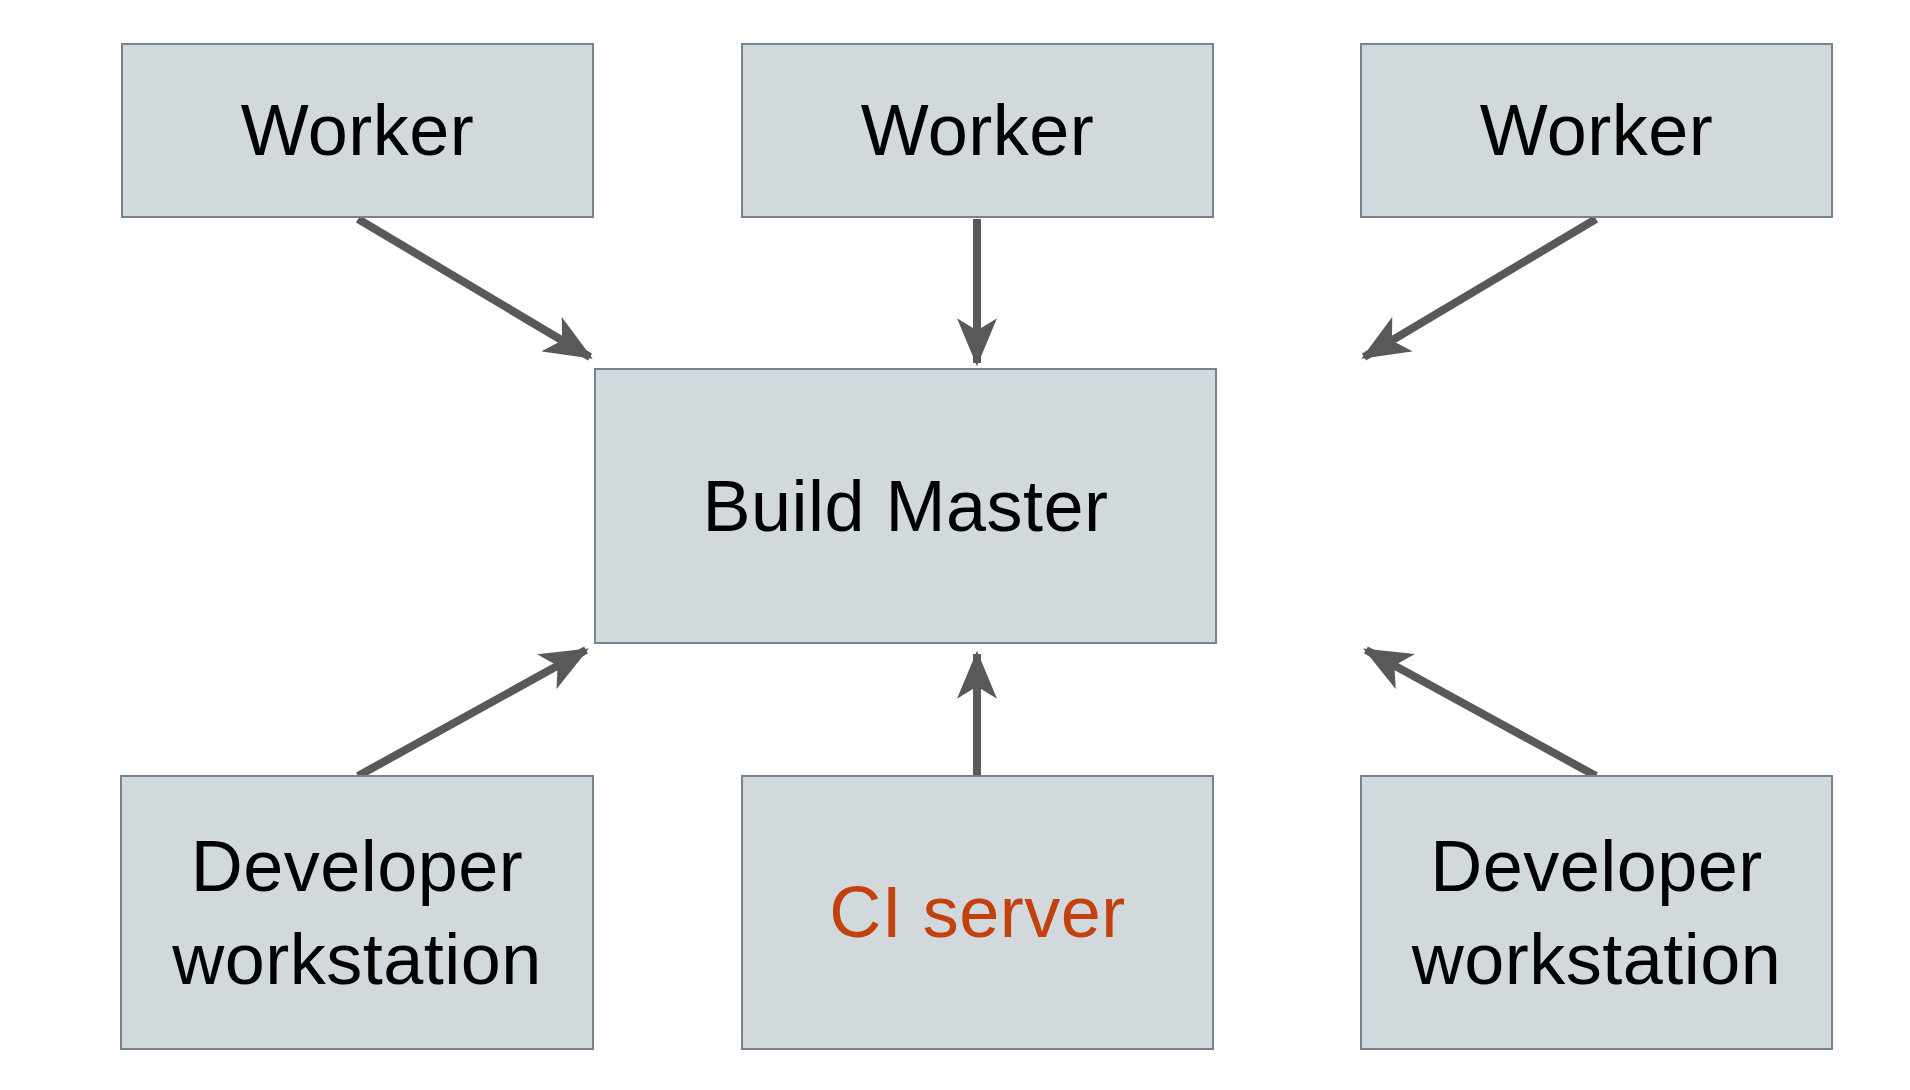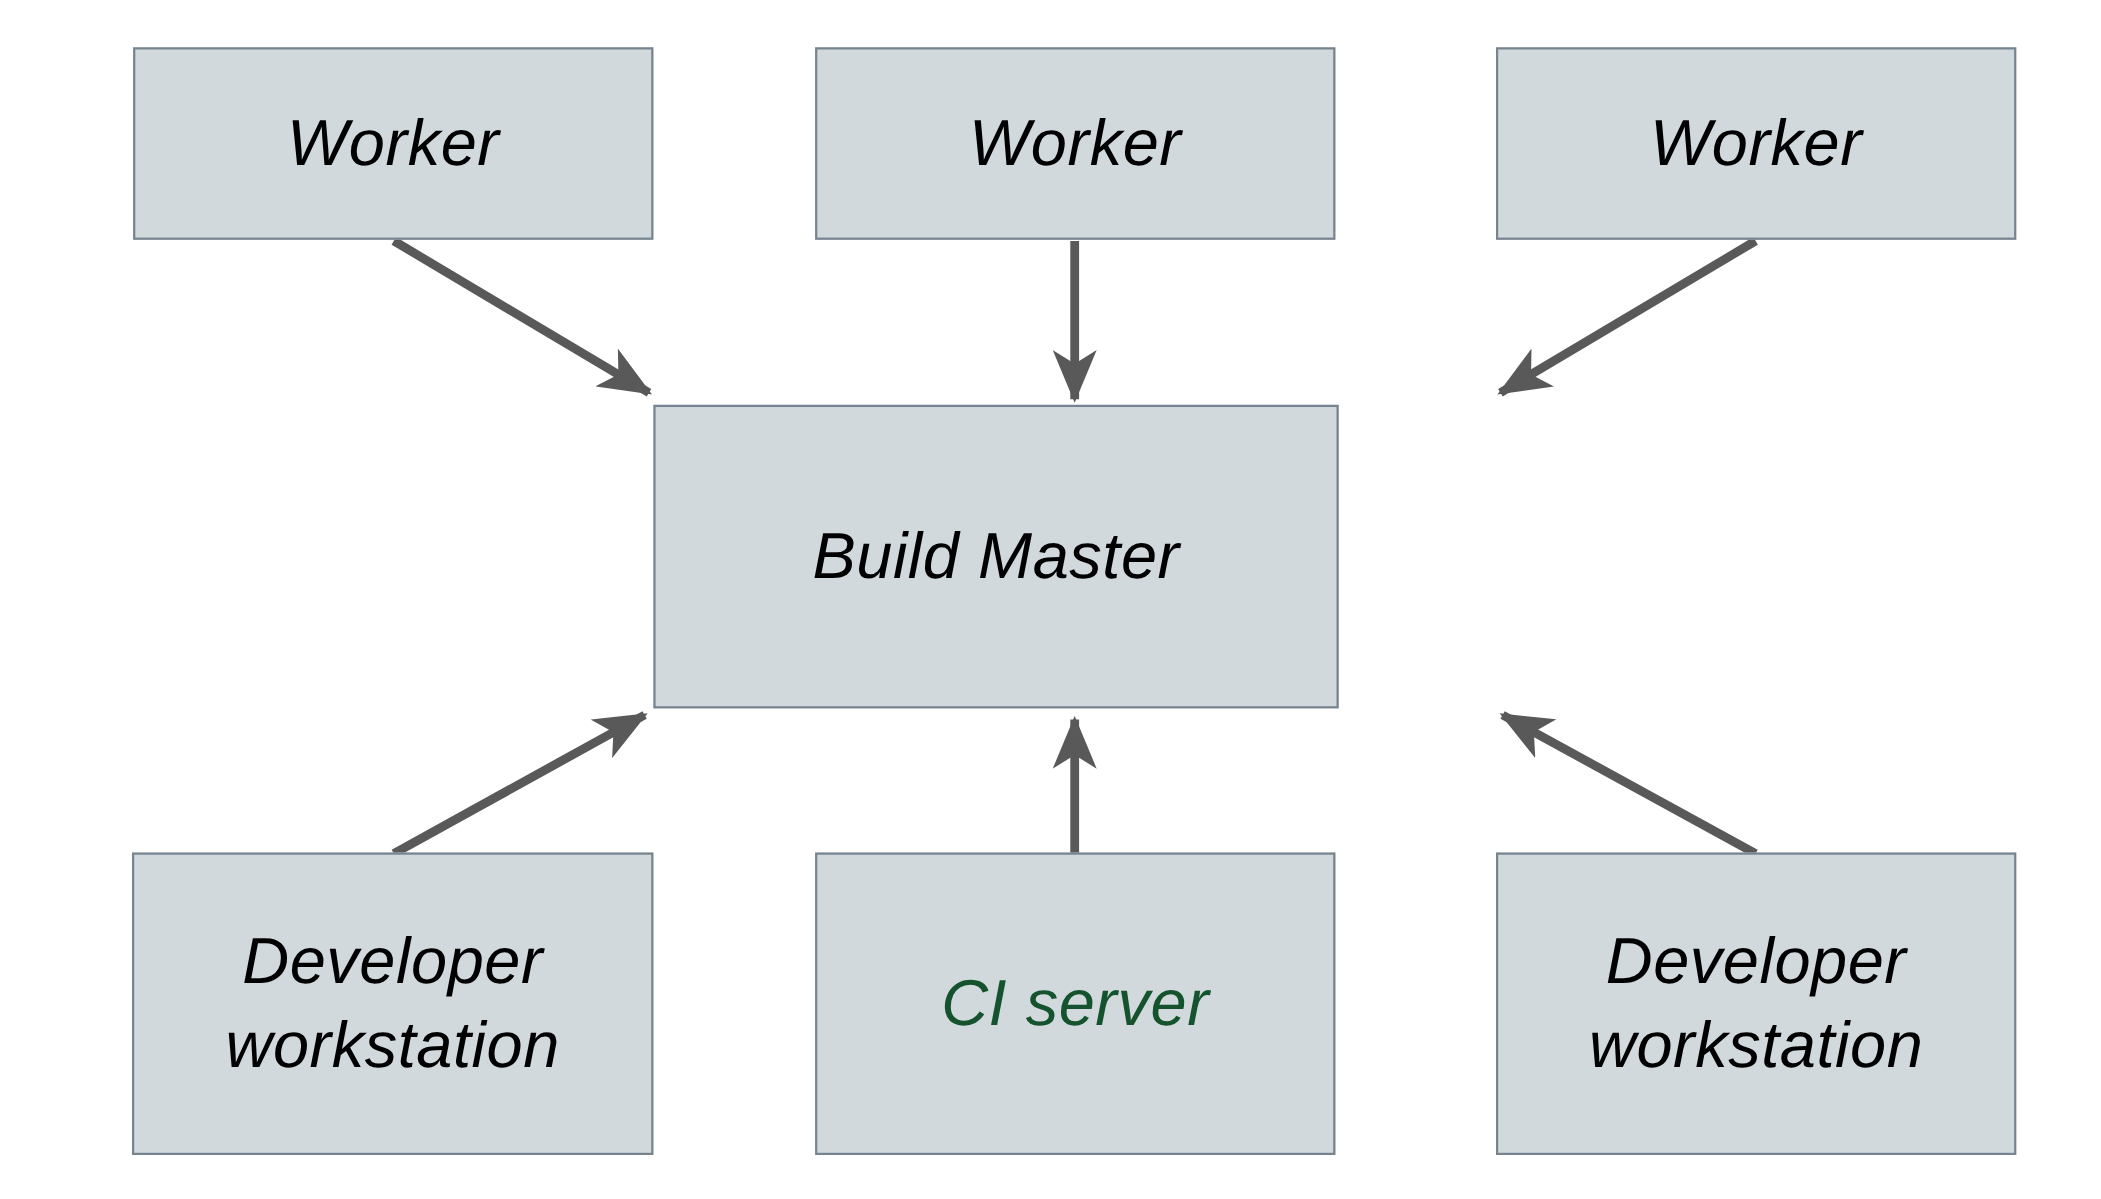--- a/index.html
+++ b/index.html
@@ -20,24 +20,23 @@
   .node {
     position: absolute;
     box-sizing: border-box;
     display: flex;
     align-items: center;
     justify-content: center;
     text-align: center;
     background: #d1d9dc;
     border: 2px solid #b91c1c;
     color: #000000;
-    font-size: 59px;
+    font-size: 72px;
     line-height: 1.28;
     letter-spacing: 0.5px;
-    font-style: italic;
   }
   .node-label {
     display: block;
     padding: 0 6px;
   }
 </style>
 </head>
 <body>
 
 <div class="canvas" style="background: rgb(255, 255, 255); width: 1910px; height: 1090px;">
@@ -65,20 +64,20 @@
       </div>
       <div class="node" style="left: 1360px; top: 43px; width: 473px; height: 175px; background: rgb(209, 217, 220); border-color: rgb(118, 132, 143); color: rgb(0, 0, 0);">
         <span class="node-label">Worker</span>
       </div>
       <div class="node" style="left: 594px; top: 368px; width: 623px; height: 276px; background: rgb(209, 217, 220); border-color: rgb(118, 132, 143); color: rgb(0, 0, 0);">
         <span class="node-label">Build Master</span>
       </div>
       <div class="node" style="left: 120px; top: 775px; width: 474px; height: 275px; background: rgb(209, 217, 220); border-color: rgb(118, 132, 143); color: rgb(0, 0, 0);">
         <span class="node-label">Developer workstation</span>
       </div>
-      <div class="node" style="left: 741px; top: 775px; width: 473px; height: 275px; background: rgb(209, 217, 220); border-color: rgb(118, 132, 143); color: #14532d;">
+      <div class="node" style="left: 741px; top: 775px; width: 473px; height: 275px; background: rgb(209, 217, 220); border-color: rgb(118, 132, 143); color: #c2410c;">
         <span class="node-label">CI server</span>
       </div>
       <div class="node" style="left: 1360px; top: 775px; width: 473px; height: 275px; background: rgb(209, 217, 220); border-color: rgb(118, 132, 143); color: rgb(0, 0, 0);">
         <span class="node-label">Developer workstation</span>
       </div>
     </div>
 </div>
 
 </body></html>

